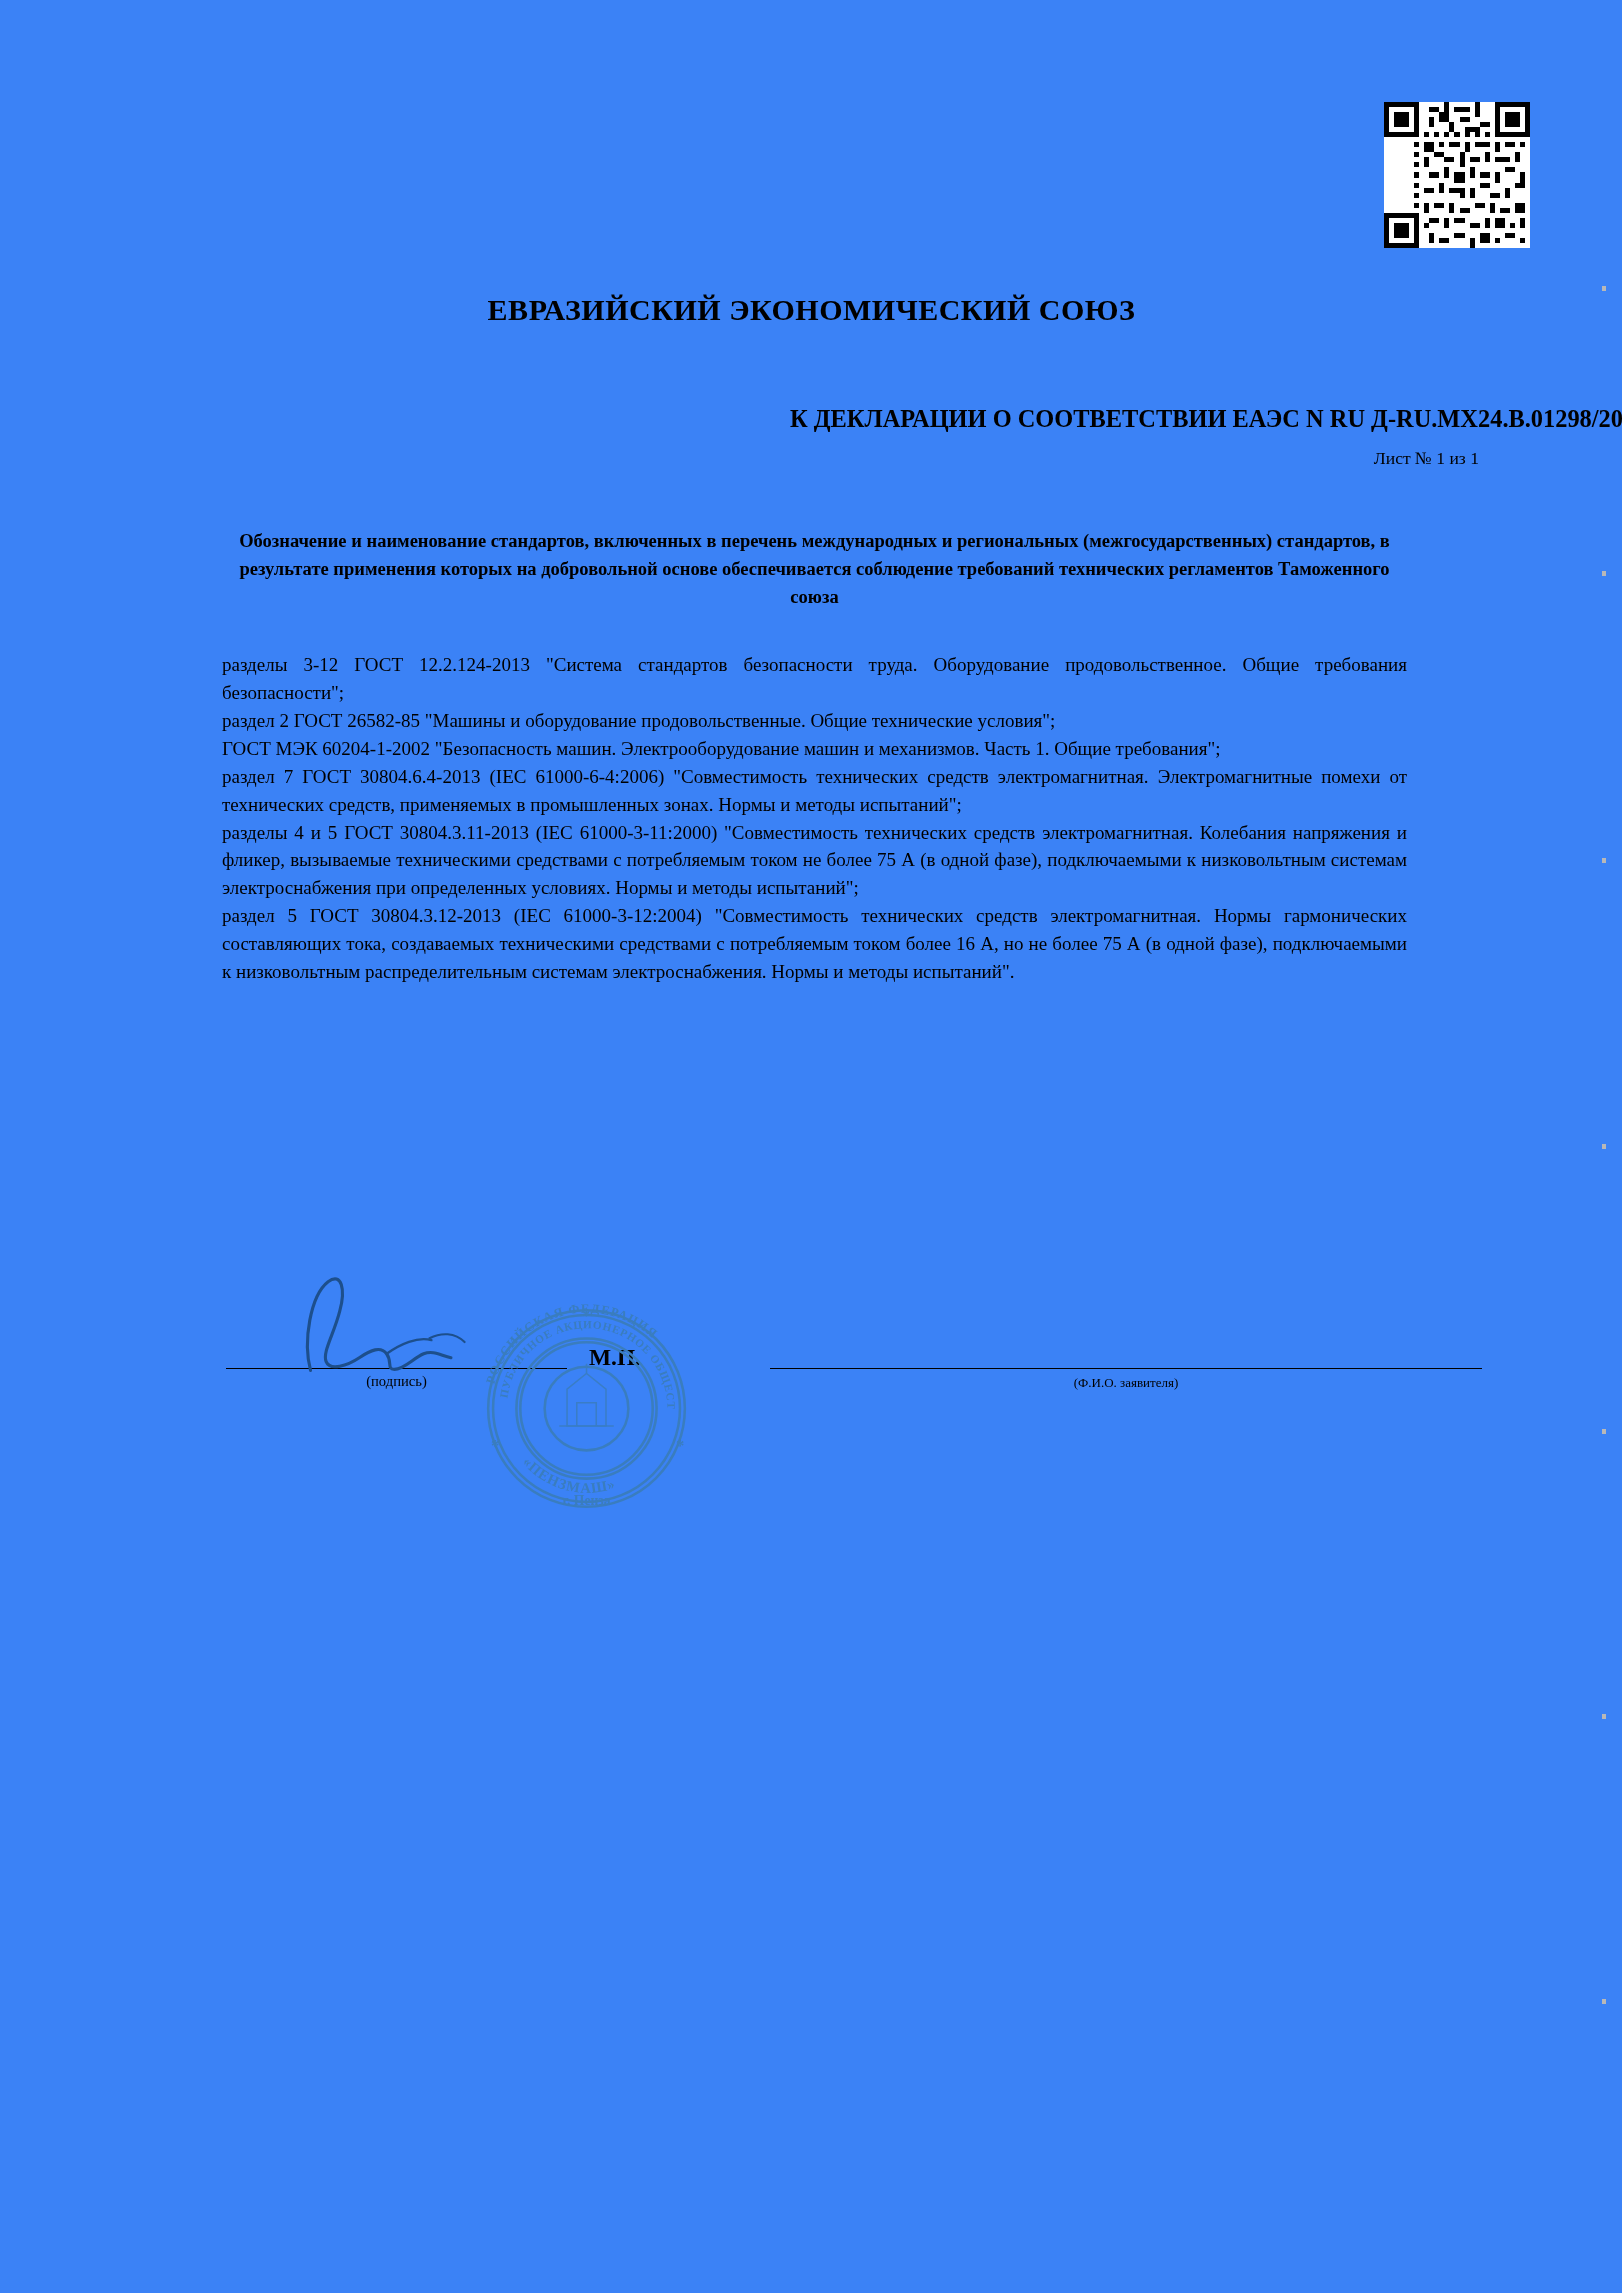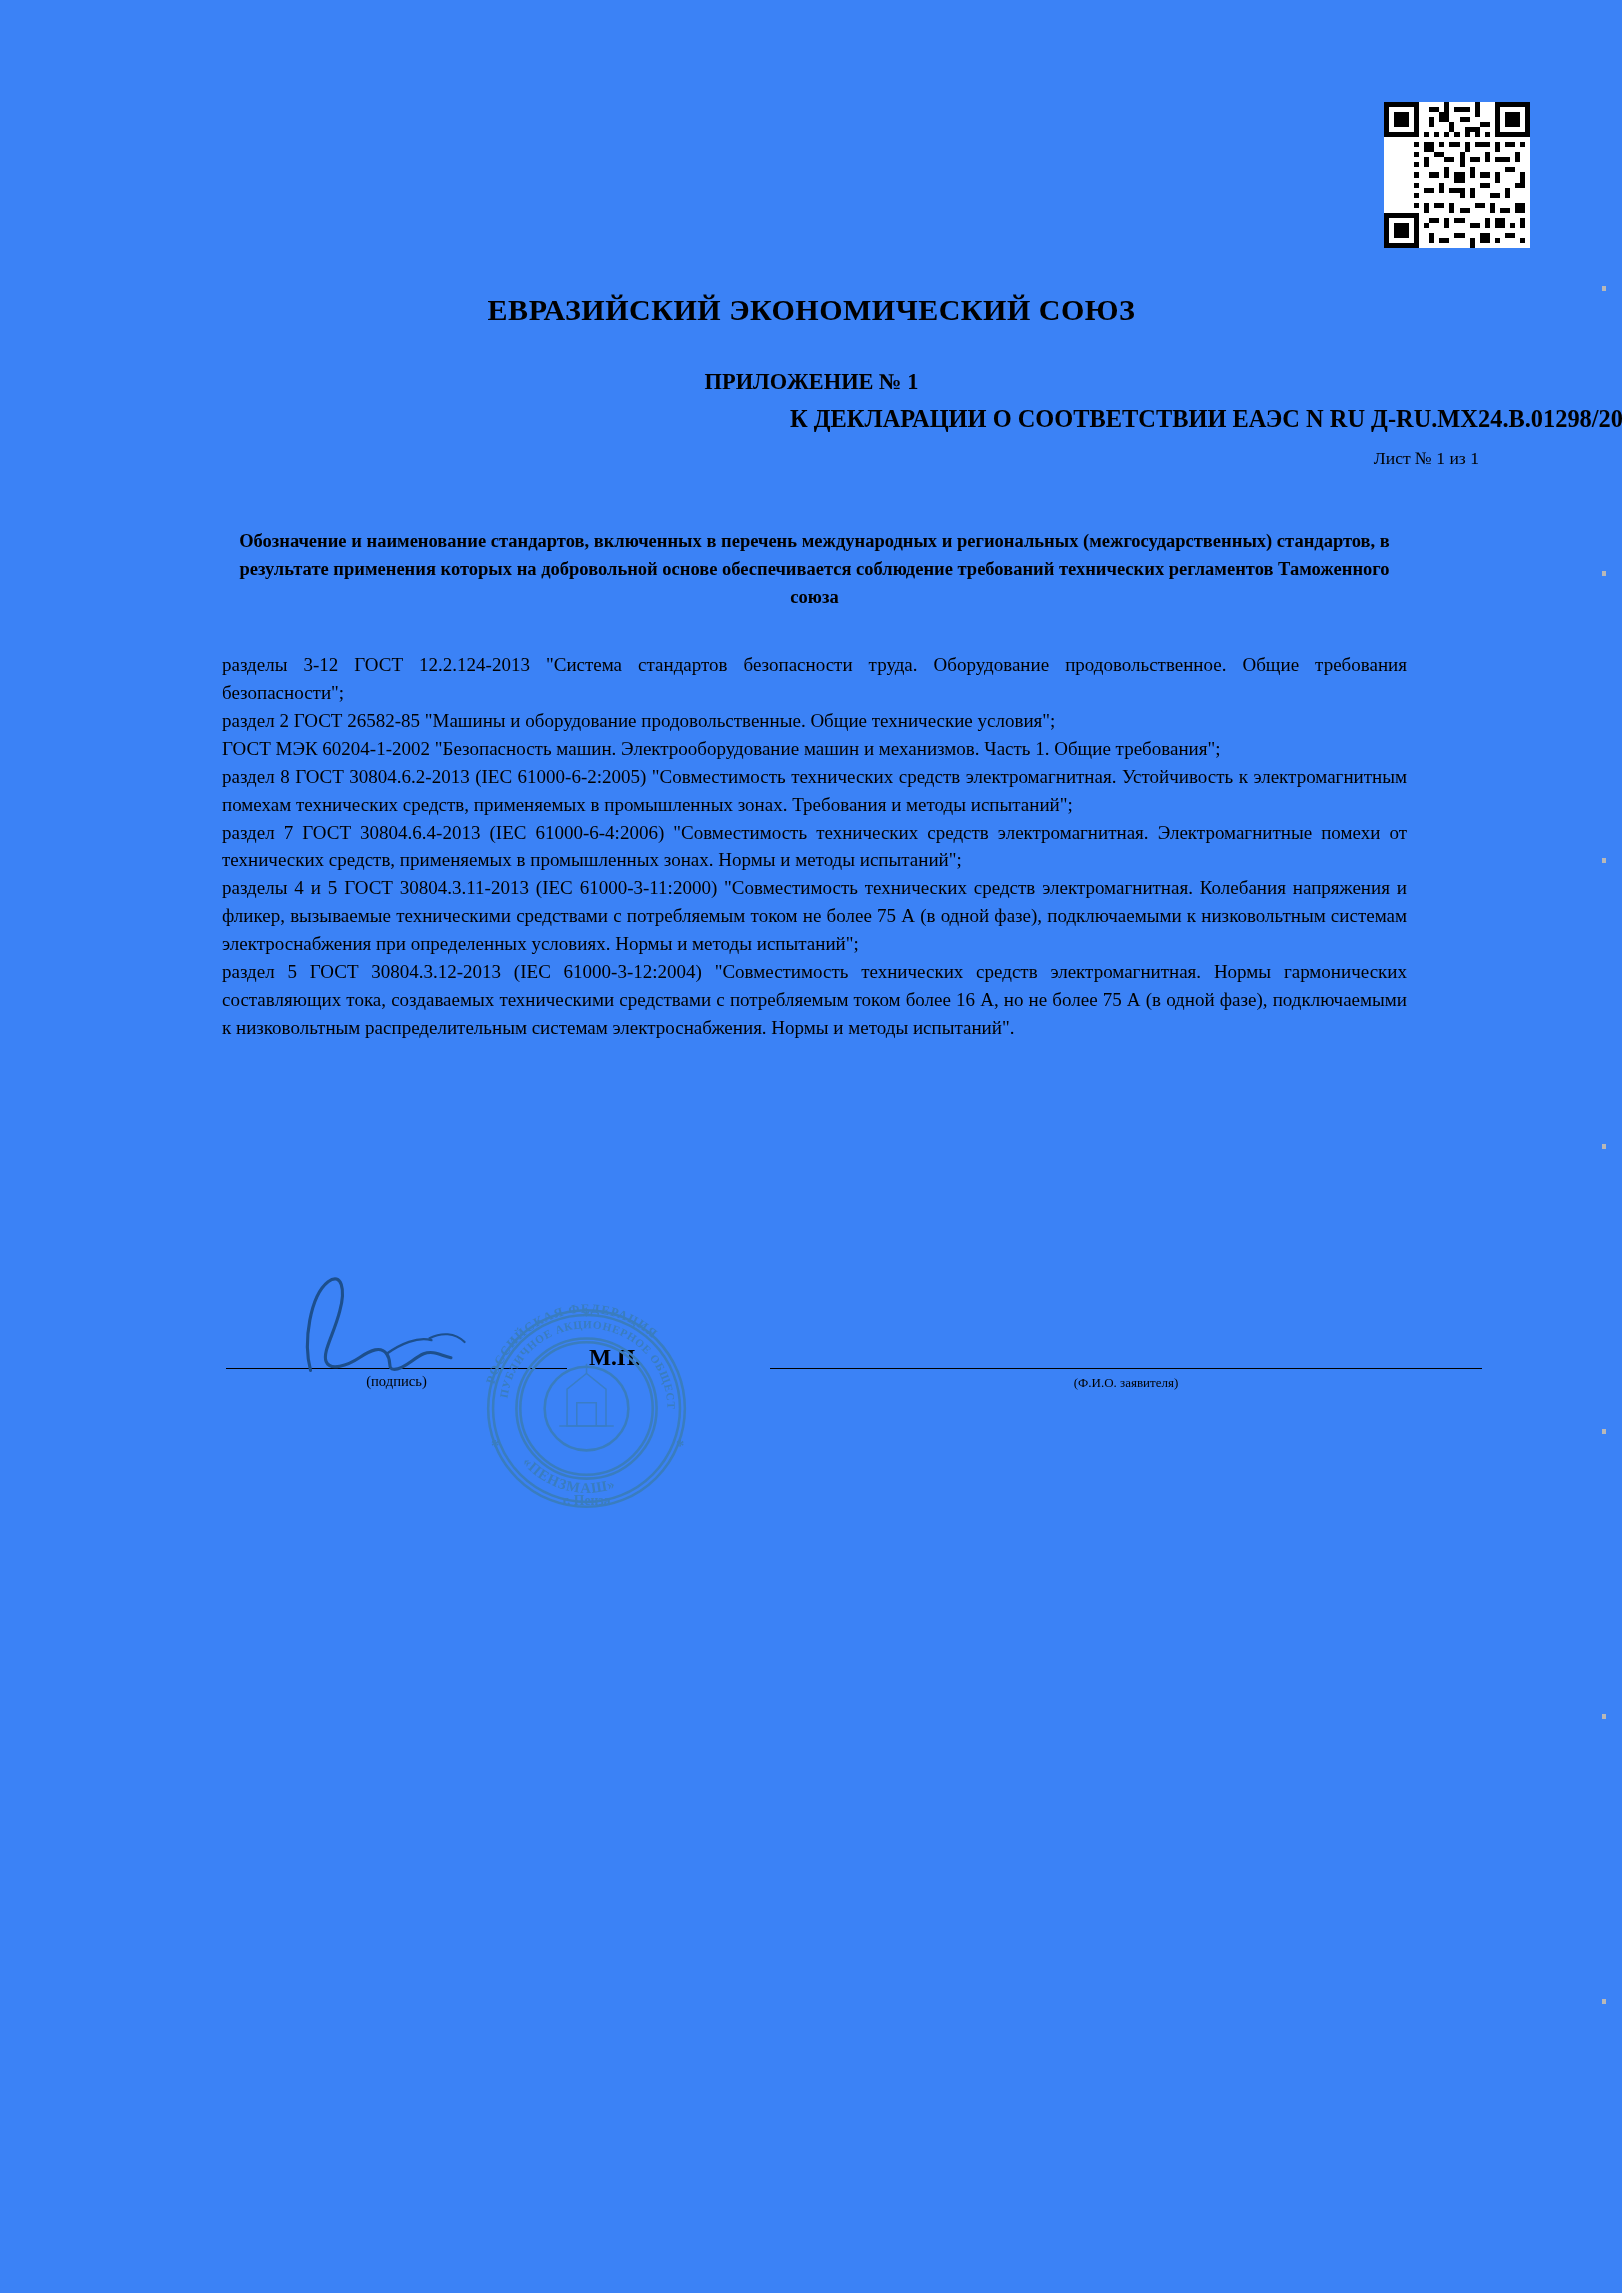--- a/index.html
+++ b/index.html
@@ -276,31 +276,29 @@
           <rect x="22" y="27" width="1" height="1"></rect>
         <rect x="24" y="26" width="2" height="1"></rect>
           <rect x="27" y="27" width="1" height="1"></rect>
         <rect x="8" y="24" width="1" height="1"></rect>
           <rect x="15" y="18" width="1" height="1"></rect>
       </g>
     </svg>
   </div>
 
   <div class="doc-title">ЕВРАЗИЙСКИЙ ЭКОНОМИЧЕСКИЙ СОЮЗ</div>
-  <div class="doc-subtitle1">ПРИЛОЖЕНИЕ № 1</div>
   <div class="doc-subtitle2">К ДЕКЛАРАЦИИ О СООТВЕТСТВИИ ЕАЭС N RU Д-RU.МХ24.В.01298/20</div>
   <div class="sheet-no">Лист № 1 из 1</div>
 
   <div class="intro">Обозначение и наименование стандартов, включенных в перечень международных и региональных (межгосударственных) стандартов, в результате применения которых на добровольной основе обеспечивается соблюдение требований технических регламентов Таможенного союза</div>
 
   <div class="body-text">
     <p>разделы 3-12 ГОСТ 12.2.124-2013 "Система стандартов безопасности труда. Оборудование продовольственное. Общие требования безопасности";</p>
     <p>раздел 2 ГОСТ 26582-85 "Машины и оборудование продовольственные. Общие технические условия";</p>
     <p>ГОСТ МЭК 60204-1-2002 "Безопасность машин. Электрооборудование машин и механизмов. Часть 1. Общие требования";</p>
-    <p>раздел 8 ГОСТ 30804.6.2-2013 (IEC 61000-6-2:2005) "Совместимость технических средств электромагнитная. Устойчивость к электромагнитным помехам технических средств, применяемых в промышленных зонах. Требования и методы испытаний";</p>
     <p>раздел 7 ГОСТ 30804.6.4-2013 (IEC 61000-6-4:2006) "Совместимость технических средств электромагнитная. Электромагнитные помехи от технических средств, применяемых в промышленных зонах. Нормы и методы испытаний";</p>
     <p>разделы 4 и 5 ГОСТ 30804.3.11-2013 (IEC 61000-3-11:2000) "Совместимость технических средств электромагнитная. Колебания напряжения и фликер, вызываемые техническими средствами с потребляемым током не более 75 А (в одной фазе), подключаемыми к низковольтным системам электроснабжения при определенных условиях. Нормы и методы испытаний";</p>
     <p>раздел 5 ГОСТ 30804.3.12-2013 (IEC 61000-3-12:2004) "Совместимость технических средств электромагнитная. Нормы гармонических составляющих тока, создаваемых техническими средствами с потребляемым током более 16 А, но не более 75 А (в одной фазе), подключаемыми к низковольтным распределительным системам электроснабжения. Нормы и методы испытаний".</p>
   </div>
 
   <div class="sig-line-left"></div>
   <div class="sig-caption-left">(подпись)</div>
   <div class="mp-label">М.П.</div>
   <div class="sig-line-right"></div>
   <div class="sig-caption-right">(Ф.И.О. заявителя)</div>

